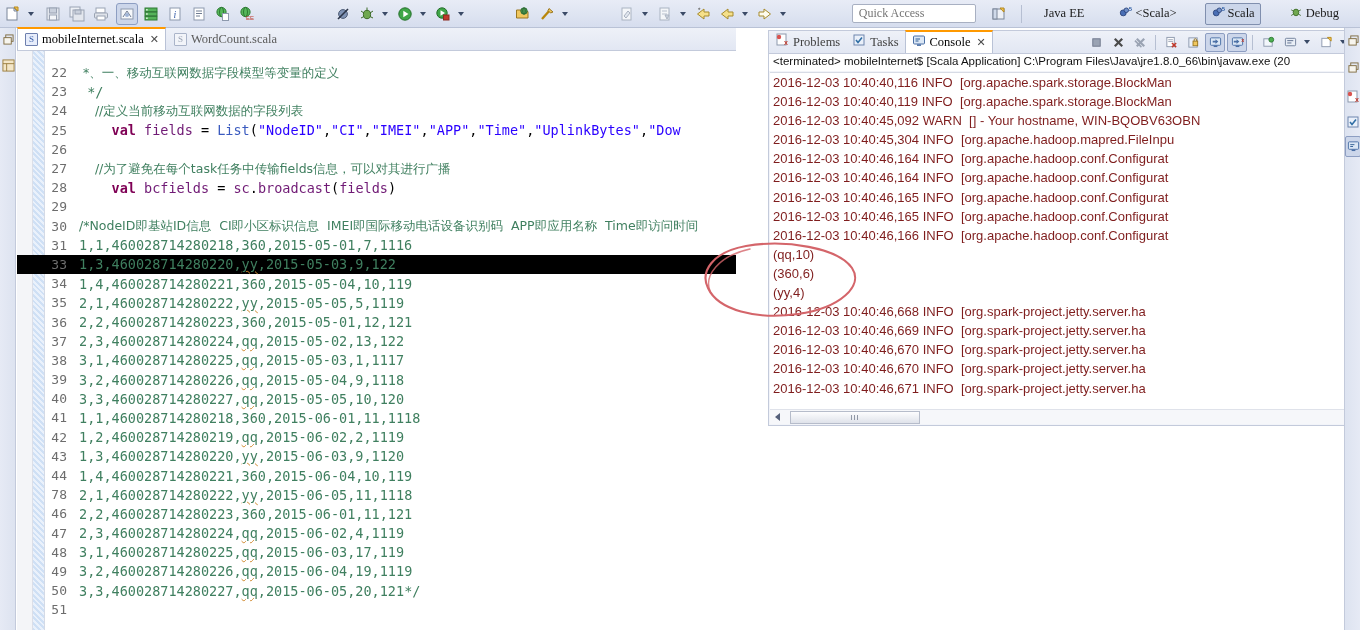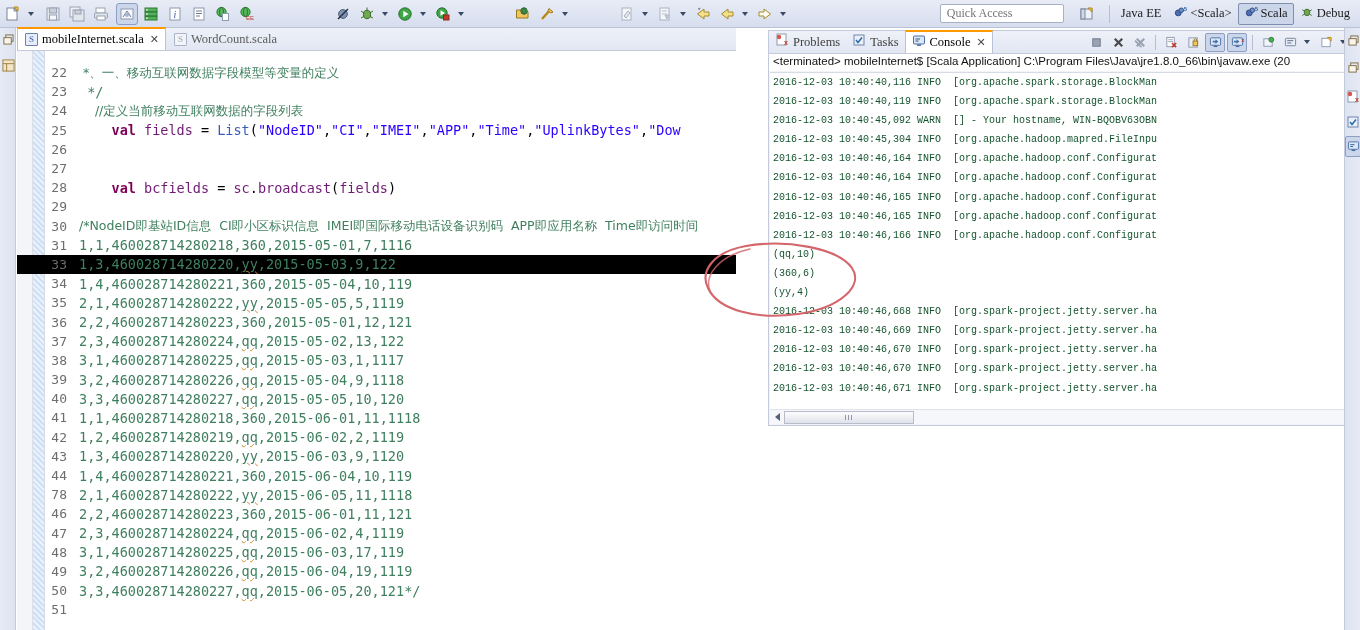--- a/index.html
+++ b/index.html
@@ -41,21 +41,21 @@
   .quick-access {
     margin-left: auto;
     width: 124px; height: 19px;
     background: #ffffff; border: 1px solid #a8b0c2; border-radius: 2px;
     font-size: 12px; color: #8c8c8c; line-height: 17px; padding-left: 6px;
     font-family: "Liberation Serif", serif;
   }
   .persp-bar { display: flex; align-items: center; height: 26px; margin-left: 8px; padding-right: 4px; }
   .persp-item {
     display: flex; align-items: center; gap: 3px; height: 22px;
-    padding: 0 5px; margin: 0 0; border: 1px solid transparent; border-radius: 2px;
+    padding: 0 5px; margin: 0 11px; border: 1px solid transparent; border-radius: 2px;
     font-size: 12.5px; color: #1a1a1a; font-family: "Liberation Serif", serif;
     white-space: nowrap;
   }
   .persp-item.active { border: 1px solid #808fae; background: #ccd6ea; }
 
   
   .left-rail {
     position: absolute; left: 0; top: 28px; width: 16px; height: 602px;
     background: linear-gradient(to right, #e6eaf5, #dde3f0);
     border-right: 1px solid #c3cadb;
@@ -157,39 +157,39 @@
     height: 17px; padding: 1px 4px 0 4px; font-size: 11.5px;
     font-family: "Liberation Sans", sans-serif; color: #101010;
     background: #ffffff; white-space: nowrap; overflow: hidden;
   }
   .cons-body {
     position: absolute; left: 1px; top: 41px; width: 606px; height: 337px;
     background: #ffffff; border-top: 1px solid #d7dbe5; overflow: hidden;
   }
   .cons-text {
     position: absolute; left: 3px; top: 0; width: 560px;
-    font-family: Liberation Mono, monospace; font-size: 10px; color: #14532d;
+    font-family: Liberation Sans, sans-serif; font-size: 13px; color: #7f1d1d;
   }
   .cons-line { height: 19.1px; white-space: pre; line-height: 19.1px; }
   .vscroll {
     position: absolute; right: 1px; top: 41px; width: 15px; height: 337px;
     background: #f6f7fa; border-left: 1px solid #dfe2ea;
   }
   .vs-arrow { width: 15px; height: 14px; display:flex; align-items:center; justify-content:center; }
   .vs-thumb {
     position: absolute; left: 1px; top: 152px; width: 13px; height: 58px;
     background: linear-gradient(to right, #fdfdfe, #e3e6ee);
     border: 1px solid #b6bcca;
   }
   .hscroll {
     position: absolute; left: 1px; bottom: 1px; width: 606px; height: 15px;
     background: #f6f7fa; border-top: 1px solid #dfe2ea; display: flex; align-items: center;
   }
   .hs-thumb {
-    width: 130px; height: 13px; margin-left: 14px;
+    width: 130px; height: 13px; margin-left: 20px;
     background: linear-gradient(to bottom, #fdfdfe, #dfe2ea);
     border: 1px solid #b6bcca;
     display: flex; align-items: center; justify-content: center;
     font-size: 8px; color: #737b8c; letter-spacing: 1px; text-align: center;
   }
   .hs-arrow { width: 14px; height: 15px; display:flex; align-items:center; justify-content:center; position:absolute; }
 
   
   .right-rail {
     position: absolute; right: 0; top: 28px; width: 16px; height: 602px;
@@ -486,21 +486,21 @@
 
     <div class="code-wrap">
       <div class="marker-bar"></div>
       <div class="fold-stripe"></div>
       <div class="code-lines" id="code-lines">
           <div class="cline"><div class="gutter">22</div><div class="ctext"><span class="k-cmt-cn"> *、一、移动互联网数据字段模型等变量的定义</span></div></div>
           <div class="cline"><div class="gutter">23</div><div class="ctext"><span class="k-cmt"> */</span></div></div>
           <div class="cline"><div class="gutter">24</div><div class="ctext"><span class="k-cmt-cn">    //定义当前移动互联网数据的字段列表</span></div></div>
           <div class="cline"><div class="gutter">25</div><div class="ctext"><span class="k-pl">    </span><span class="k-kw">val</span><span class="k-pl"> </span><span class="k-id">fields</span><span class="k-pl"> = </span><span class="k-type">List</span><span class="k-pl">(</span><span class="k-str">"NodeID"</span><span class="k-pl">,</span><span class="k-str">"CI"</span><span class="k-pl">,</span><span class="k-str">"IMEI"</span><span class="k-pl">,</span><span class="k-str">"APP"</span><span class="k-pl">,</span><span class="k-str">"Time"</span><span class="k-pl">,</span><span class="k-str">"UplinkBytes"</span><span class="k-pl">,</span><span class="k-str">"Dow</span></div></div>
           <div class="cline"><div class="gutter">26</div><div class="ctext"></div></div>
-          <div class="cline"><div class="gutter">27</div></div>
+          <div class="cline"><div class="gutter">27</div><div class="ctext"><span class="k-cmt-cn">    //为了避免在每个task任务中传输fields信息，可以对其进行广播</span></div></div>
           <div class="cline"><div class="gutter">28</div><div class="ctext"><span class="k-pl">    </span><span class="k-kw">val</span><span class="k-pl"> </span><span class="k-id">bcfields</span><span class="k-pl"> = </span><span class="k-id">sc</span><span class="k-pl">.</span><span class="k-id">broadcast</span><span class="k-pl">(</span><span class="k-id">fields</span><span class="k-pl">)</span></div></div>
           <div class="cline"><div class="gutter">29</div><div class="ctext"></div></div>
           <div class="cline"><div class="gutter">30</div><div class="ctext"><span class="k-cmt-cn">/*NodeID即基站ID信息  CI即小区标识信息  IMEI即国际移动电话设备识别码  APP即应用名称  Time即访问时间</span></div></div>
           <div class="cline"><div class="gutter">31</div><div class="ctext"><span class="k-cmt">1,1,460028714280218,360,2015-05-01,7,1116</span></div></div>
           <div class="cline cur"><div class="gutter">33</div><div class="ctext"><span class="k-cmt">1,3,460028714280220,</span><span class="k-cmt sq">yy</span><span class="k-cmt">,2015-05-03,9,122</span></div></div>
           <div class="cline"><div class="gutter">34</div><div class="ctext"><span class="k-cmt">1,4,460028714280221,360,2015-05-04,10,119</span></div></div>
           <div class="cline"><div class="gutter">35</div><div class="ctext"><span class="k-cmt">2,1,460028714280222,</span><span class="k-cmt sq">yy</span><span class="k-cmt">,2015-05-05,5,1119</span></div></div>
           <div class="cline"><div class="gutter">36</div><div class="ctext"><span class="k-cmt">2,2,460028714280223,360,2015-05-01,12,121</span></div></div>
           <div class="cline"><div class="gutter">37</div><div class="ctext"><span class="k-cmt">2,3,460028714280224,</span><span class="k-cmt sq">qq</span><span class="k-cmt">,2015-05-02,13,122</span></div></div>
           <div class="cline"><div class="gutter">38</div><div class="ctext"><span class="k-cmt">3,1,460028714280225,</span><span class="k-cmt sq">qq</span><span class="k-cmt">,2015-05-03,1,1117</span></div></div>

